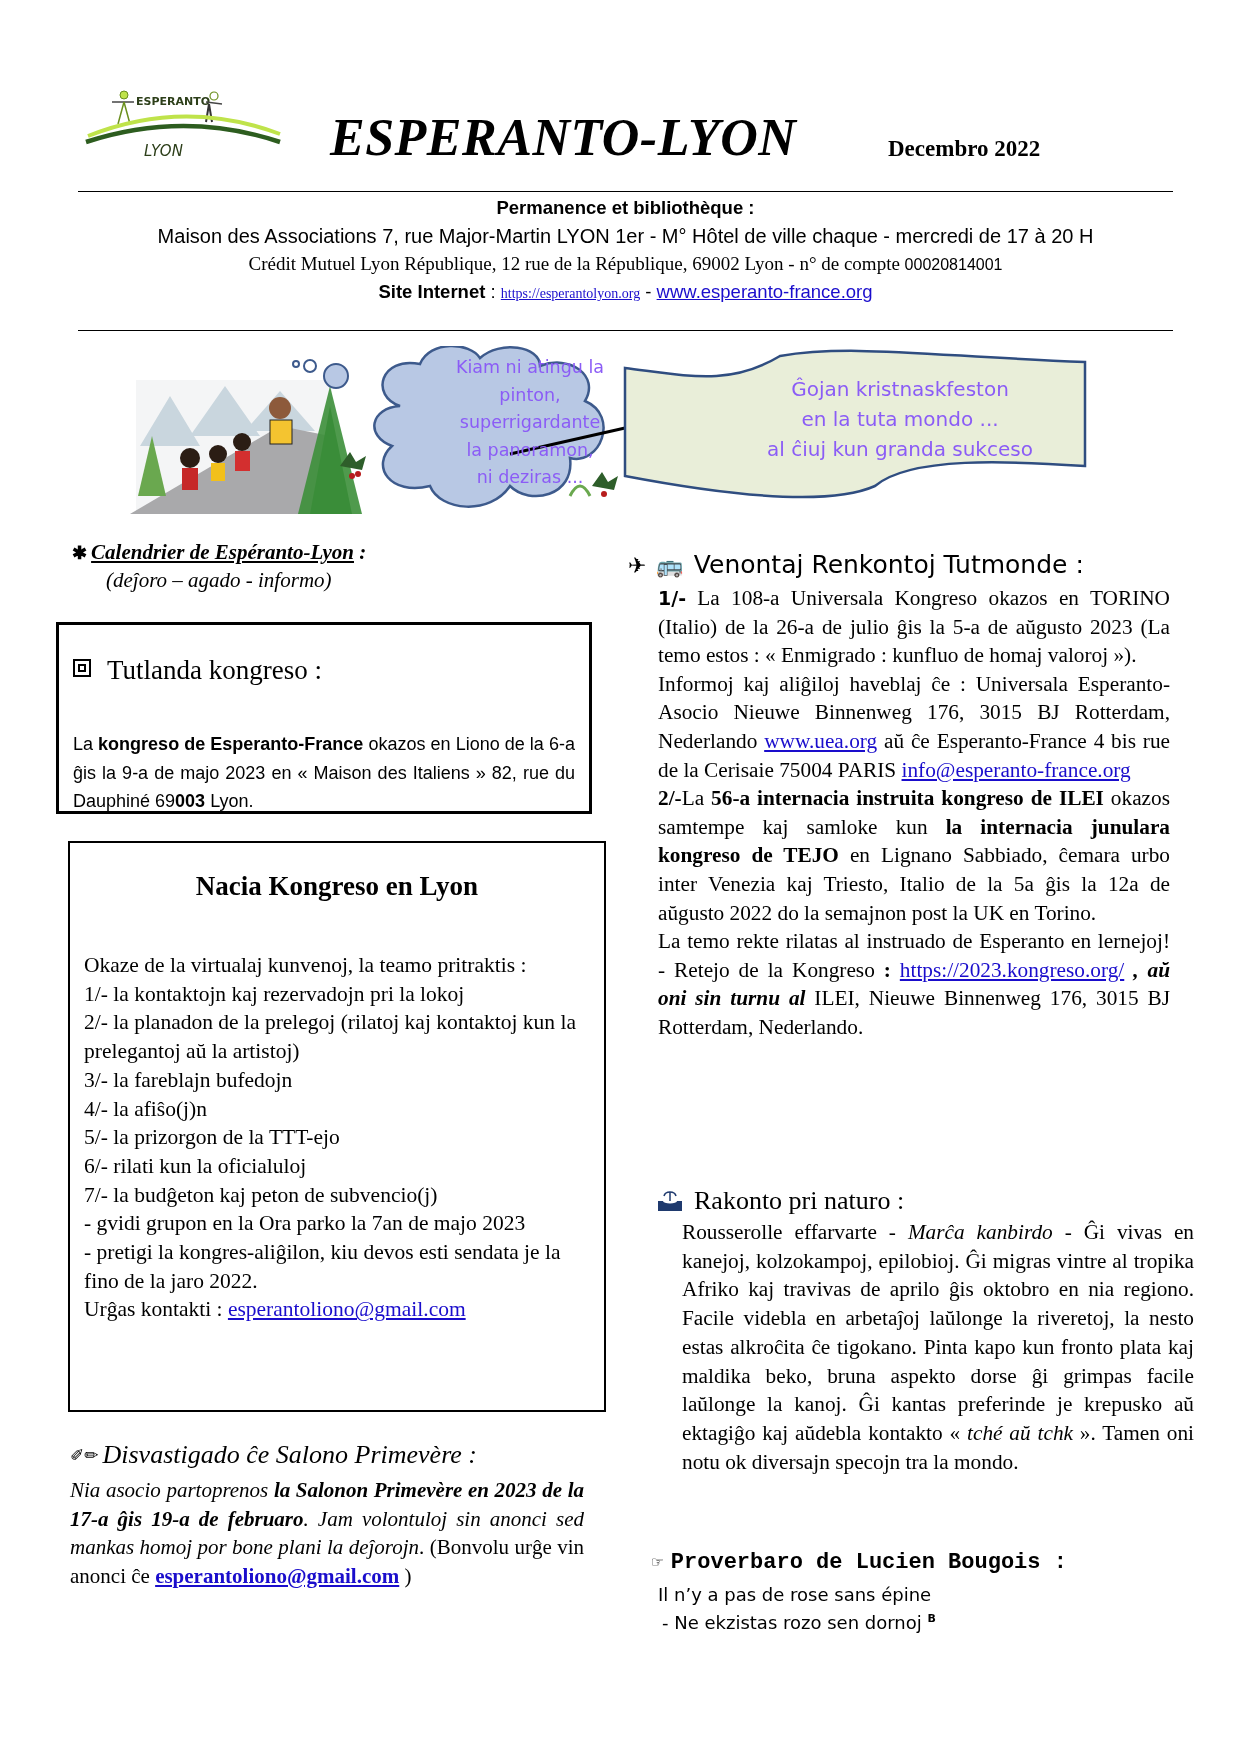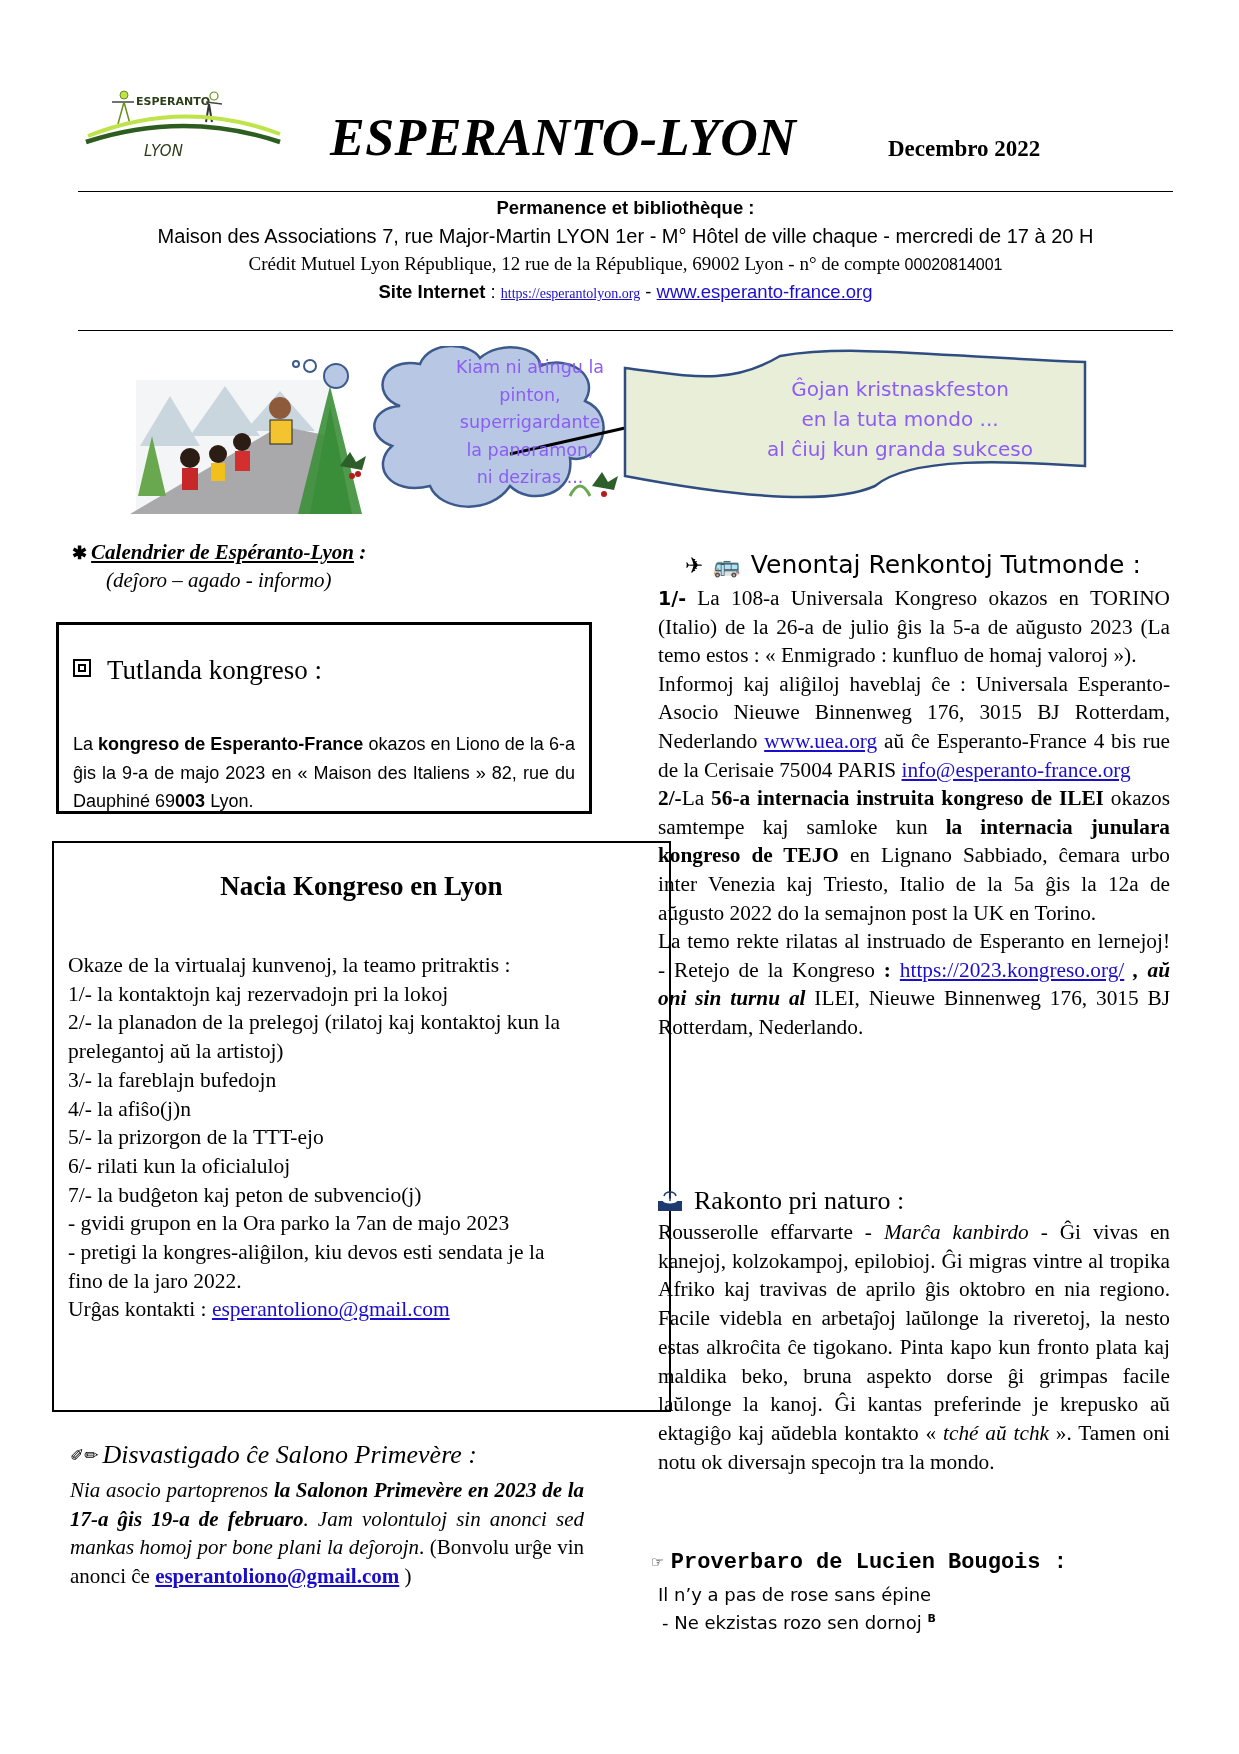--- a/index.html
+++ b/index.html
@@ -37,42 +37,42 @@
   .cal-head .u { text-decoration: underline; }
   .cal-head .star { font-style: normal; font-size: 18px; margin-right: 4px; }
   .cal-sub { position: absolute; left: 106px; top: 568px; font-size: 21px; font-style: italic; }
 
   .box1 { position: absolute; left: 56px; top: 622px; width: 536px; height: 192px; border: 3px solid #000; box-sizing: border-box; }
   .box1 .head { position: absolute; left: 14px; top: 30px; font-family: "Liberation Serif", serif; font-size: 27px; }
   .box1 .head .ico { display: inline-block; width: 18px; height: 18px; border: 2px solid #000; position: relative; margin-right: 16px; vertical-align: 2px; box-sizing: border-box; }
   .box1 .head .ico::after { content: ""; position: absolute; left: 3px; top: 3px; width: 8px; height: 8px; border: 2px solid #000; box-sizing: border-box; }
   .box1 .body { position: absolute; left: 14px; top: 64px; width: 502px; font-family: "Liberation Sans", sans-serif; font-size: 18px; line-height: 28.5px; text-align: justify; margin-top: 41px; }
 
-  .box2 { position: absolute; left: 52px; top: 841px; width: 619px; height: 571px; border: 2.4px solid #000; box-sizing: border-box; padding-left: 34px; }
+  .box2 { position: absolute; left: 68px; top: 841px; width: 538px; height: 571px; border: 2.4px solid #000; box-sizing: border-box; padding-left: 34px; }
   .box2 .head { position: absolute; left: 0; top: 28px; width: 100%; text-align: center; font-size: 27px; font-weight: bold; }
   .box2 .sub { position: absolute; left: 0; top: 62px; width: 100%; text-align: center; font-family: "Liberation Sans", sans-serif; font-size: 19.5px; }
   .box2 .body { position: absolute; left: 14px; top: 108px; width: 510px; font-size: 21.5px; line-height: 28.7px; }
   .box2 .body .b { font-weight: bold; }
 
   .salon-head { position: absolute; left: 70px; top: 1440px; font-size: 26px; font-style: italic; }
   .salon-head .ico { font-style: normal; font-size: 17px; margin-right: 4px; vertical-align: 2px; }
   .salon-body { position: absolute; left: 70px; top: 1476px; width: 514px; font-size: 21px; line-height: 28.5px; text-align: justify; font-style: italic; }
   .salon-body b { font-weight: bold; }
   .salon-body .n { font-style: normal; }
   .salon-body a { font-style: normal; font-weight: bold; }
-  .venon-head { position: absolute; left: 685px; top: 550px; font-family: "DejaVu Sans", sans-serif; font-size: 25px; }
+  .venon-head { position: absolute; left: 628px; top: 550px; font-family: "DejaVu Sans", sans-serif; font-size: 25px; }
   .venon-head .ico { font-size: 22px; margin-right: 10px; }
   .venon-body { position: absolute; left: 658px; top: 584px; width: 512px; font-size: 21.3px; line-height: 28.6px; text-align: justify; }
   .venon-body .b { font-weight: bold; }
   .venon-body .bi { font-weight: bold; font-style: italic; }
   .venon-body .num { font-family: "DejaVu Sans", sans-serif; font-weight: bold; font-size: 19px; }
 
   .rak-head { position: absolute; left: 658px; top: 1186px; font-size: 26px; }
   .rak-head .ico { display: inline-block; width: 24px; height: 22px; position: relative; margin-right: 12px; vertical-align: -2px; }
-  .rak-body { position: absolute; left: 658px; top: 1218px; width: 512px; font-size: 21.3px; line-height: 28.7px; text-align: justify; }
+  .rak-body { position: absolute; left: 682px; top: 1218px; width: 512px; font-size: 21.3px; line-height: 28.7px; text-align: justify; }
   .rak-body i { font-style: italic; }
 
   .prov-head { position: absolute; left: 652px; top: 1550px; font-family: Liberation Mono, monospace; font-weight: bold; font-size: 22px; }
   .prov-head .ico { font-weight: normal; font-size: 18px; margin-right: 8px; }
   .prov-l1 { position: absolute; left: 658px; top: 1584px; font-family: "DejaVu Sans", sans-serif; font-size: 18px; }
   .prov-l2 { position: absolute; left: 662px; top: 1612px; font-family: "DejaVu Sans", sans-serif; font-size: 18px; }
   .prov-l2 sup { font-weight: bold; font-size: 11px; }
 </style>
 </head>
 <body>

